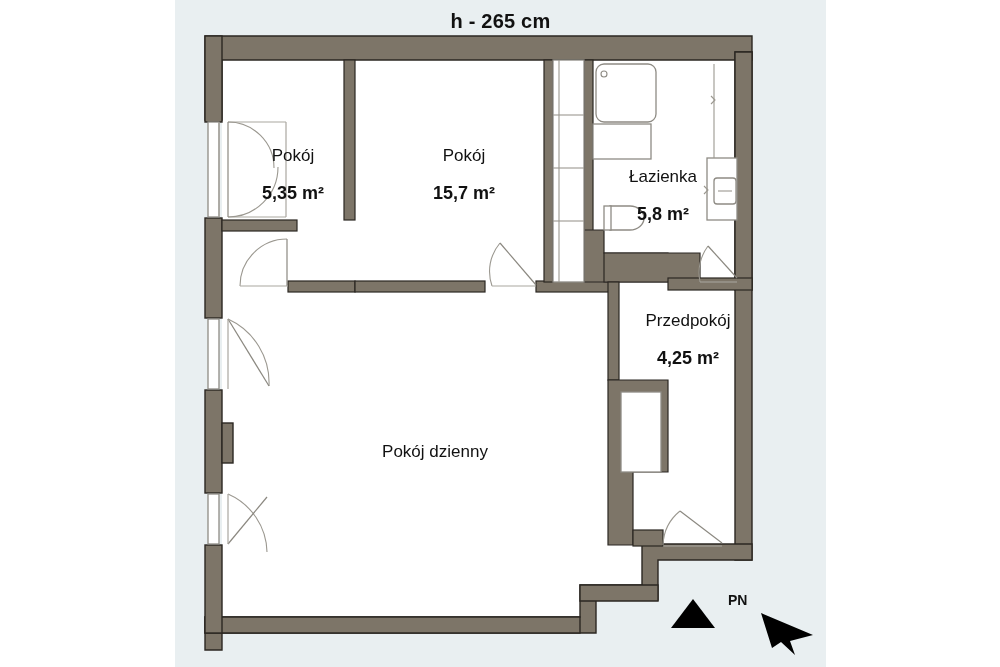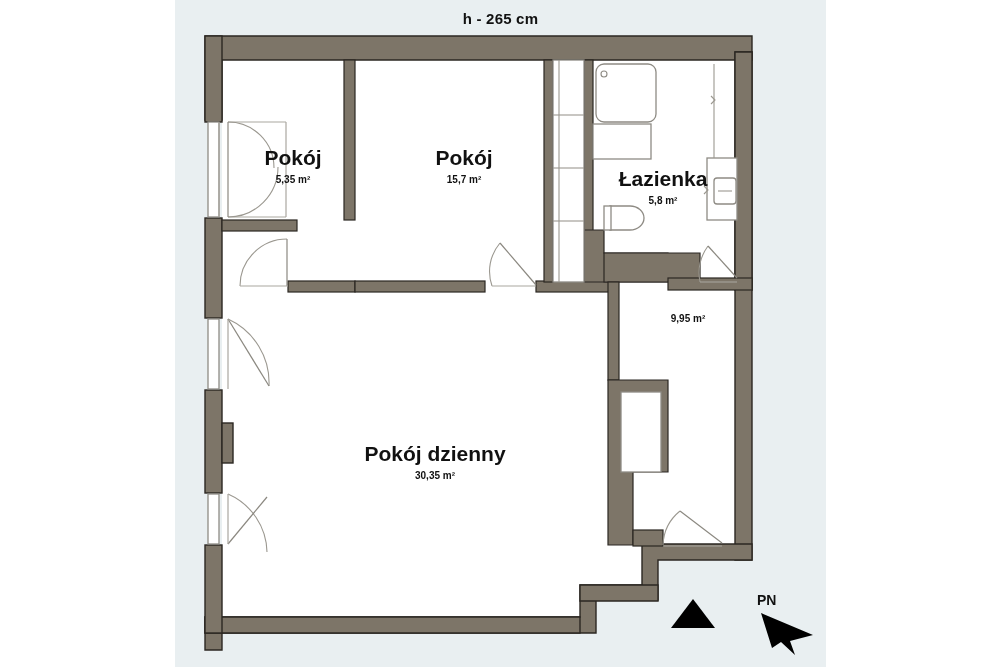--- a/index.html
+++ b/index.html
@@ -28,49 +28,49 @@
     width: 651px;
     height: 667px;
     background: #e9eff1;
   }
   .title {
     position: absolute;
     left: 175px;
     top: 10px;
     width: 651px;
     text-align: center;
-    font-size: 15px;
+    font-size: 20px;
     font-weight: bold;
     color: #111111;
     letter-spacing: 0.2px;
   }
   svg.plan-svg {
     position: absolute;
     left: 0;
     top: 0;
     width: 1000px;
     height: 667px;
   }
   .room-label {
     position: absolute;
     text-align: center;
     color: #111111;
     line-height: 1.25;
     white-space: nowrap;
   }
   .room-name {
-    font-size: 21px;
+    font-size: 17px;
+    font-weight: normal;
+    display: block;
+  }
+  .room-area {
+    font-size: 18px;
     font-weight: bold;
     display: block;
-  }
-  .room-area {
-    font-size: 10px;
-    font-weight: bold;
-    display: block;
-    margin-top: 3px;
+    margin-top: 16px;
   }
   .compass-label {
     position: absolute;
     font-size: 14px;
     font-weight: bold;
     color: #111111;
   }
   .wall { fill: #7d7568; stroke: #2b2722; stroke-width: 1.4; }
   .wall-inner { fill: #7d7568; stroke: #2b2722; stroke-width: 1.2; }
   .floor { fill: #ffffff; stroke: none; }
@@ -248,23 +248,23 @@
     <span class="room-name">Pokój</span>
     <span class="room-area">15,7   m²</span>
   </div>
 
   <div class="room-label" style="left:603px; top:166px; width:120px;">
     <span class="room-name">Łazienka</span>
     <span class="room-area">5,8 m²</span>
   </div>
 
   <div class="room-label" style="left:613px; top:310px; width:150px;">
-    <span class="room-area">9,95 m²</span>
+    <span class="room-name">Przedpokój</span>
+    <span class="room-area">4,25 m²</span>
   </div>
 
   <div class="room-label" style="left:345px; top:441px; width:180px;">
     <span class="room-name">Pokój dzienny</span>
-    <span class="room-area">30,35 m²</span>
-  </div>
-
-  <div class="compass-label" style="left:757px; top:592px;">PN</div>
+  </div>
+
+  <div class="compass-label" style="left:728px; top:592px;">PN</div>
 
 </div>
 
 </body></html>

